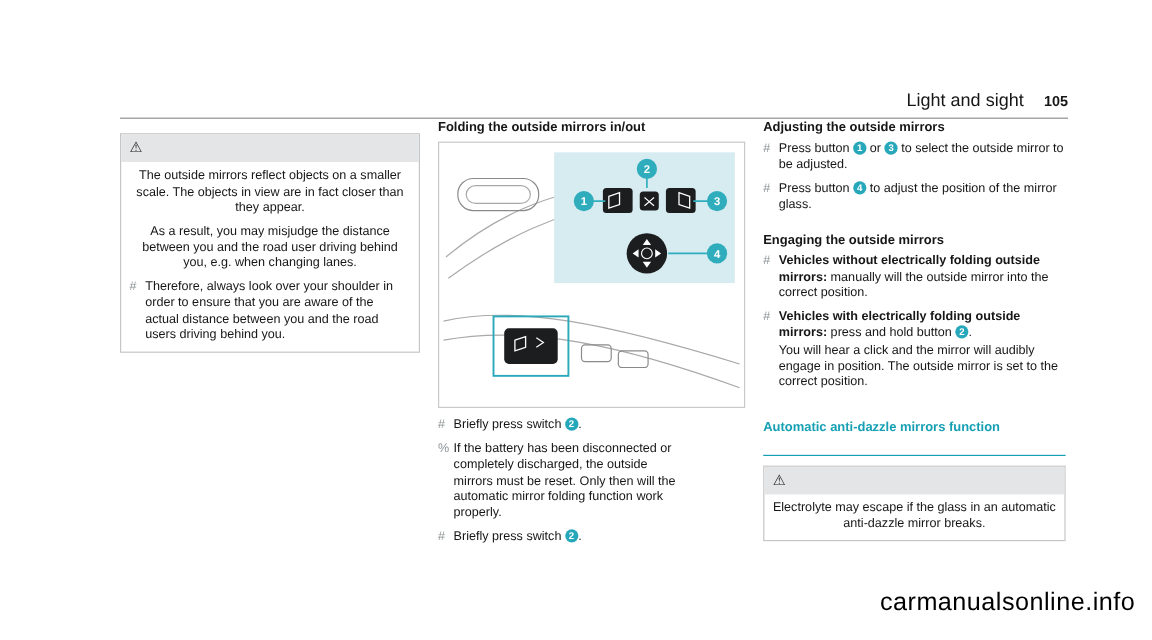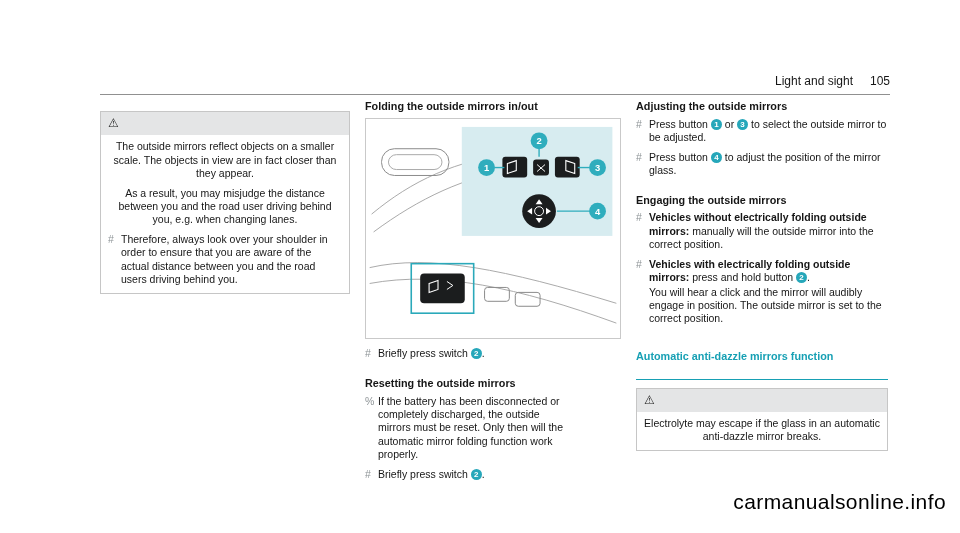--- a/index.html
+++ b/index.html
@@ -7,22 +7,22 @@
   body {
     width: 960px; height: 533px; position: relative; overflow: hidden;
     background: #ffffff;
     font-family: "Liberation Sans", "DejaVu Sans", sans-serif;
     font-size: 10.5px; line-height: 1.28; color: #161616;
   }
   .header {
     position: absolute; top: 74px; left: 100px; right: 70px;
     text-align: right; padding-bottom: 5px; border-bottom: 1px solid #909090;
   }
-  .header .sect { font-size: 12px; }
-  .header .pnum { font-size: 12px; font-weight: normal; margin-left: 14px; }
+  .header .sect { font-size: 15px; }
+  .header .pnum { font-size: 12px; font-weight: bold; margin-left: 14px; }
 
   .col { position: absolute; top: 100px; }
   .col-left  { left: 100px; width: 250px; top: 111px; }
   .col-mid   { left: 365px; width: 208px; }
   .col-right { left: 636px; width: 252px; }
 
   h3 { font-size: 10.8px; font-weight: bold; margin: 0 0 4px 0; }
   .mt { margin-top: 16px; }
   p { margin: 0 0 6px 0; text-align: center; }
 
@@ -140,21 +140,20 @@
         <text x="232" y="96.5" fill="#ffffff">4</text>
       </g>
     </svg>
   </div>
 
   <div class="li">
     <span class="glyph">#</span>
     <div><span>Briefly press switch </span><span class="num">2</span><span>.</span></div>
   </div>
 
-  <h3 class="mt">Resetting the outside mirrors</h3>
 
   <div class="li">
     <span class="glyph">%</span>
     <div>If the battery has been disconnected or completely discharged, the outside mirrors must be reset. Only then will the automatic mirror folding function work properly.</div>
   </div>
 
   <div class="li">
     <span class="glyph">#</span>
     <div><span>Briefly press switch </span><span class="num">2</span><span>.</span></div>
   </div>

